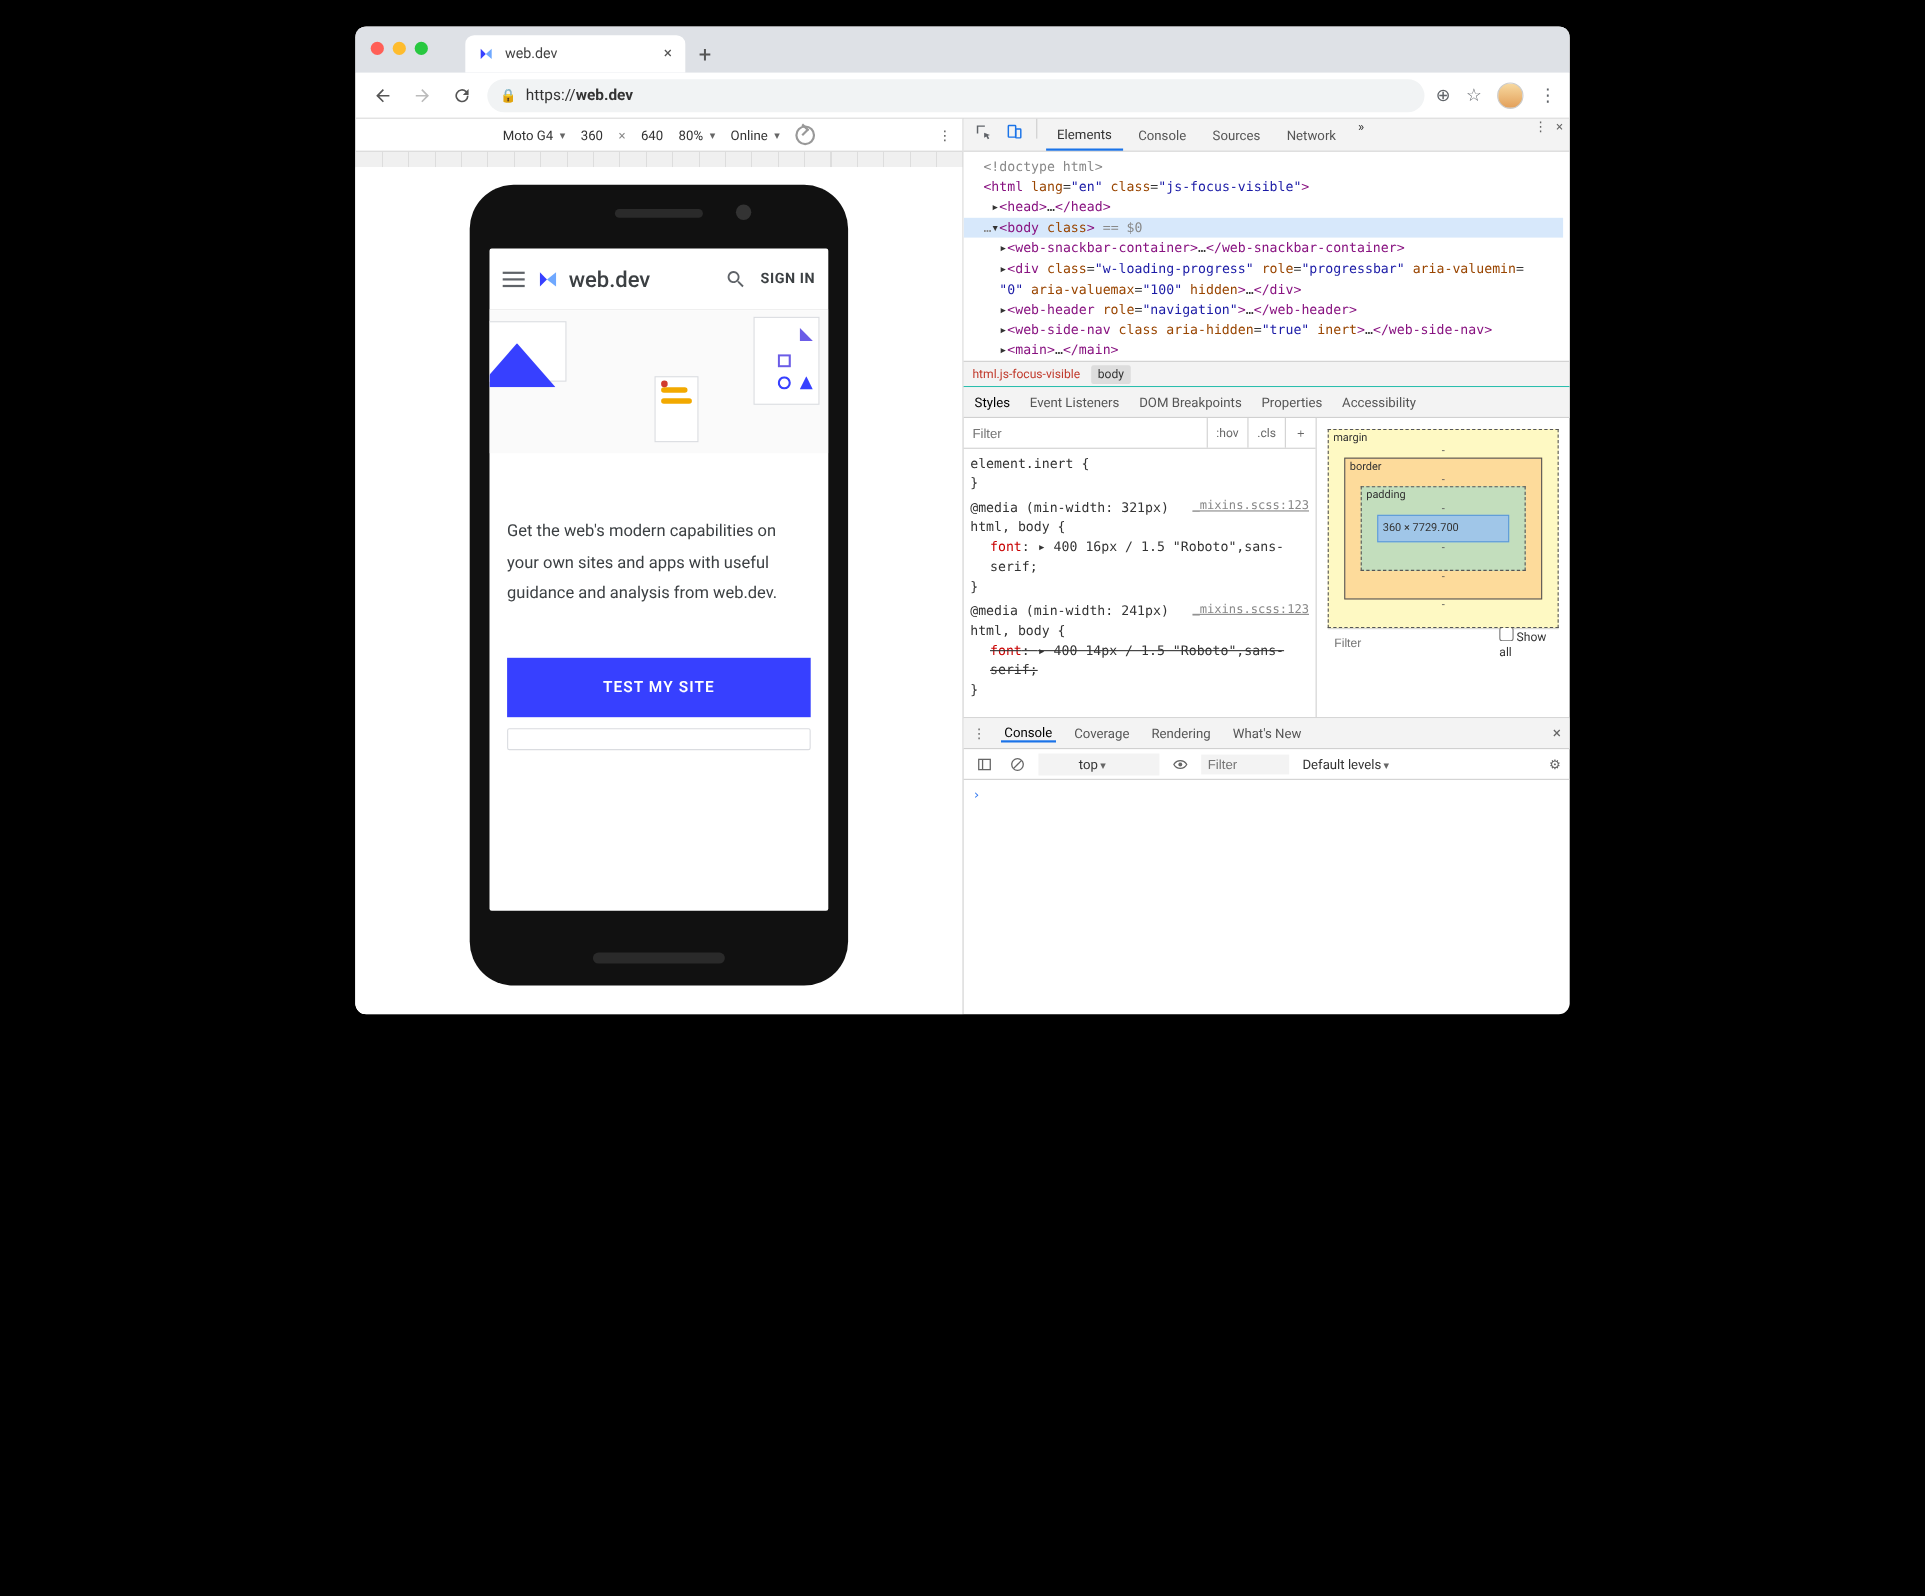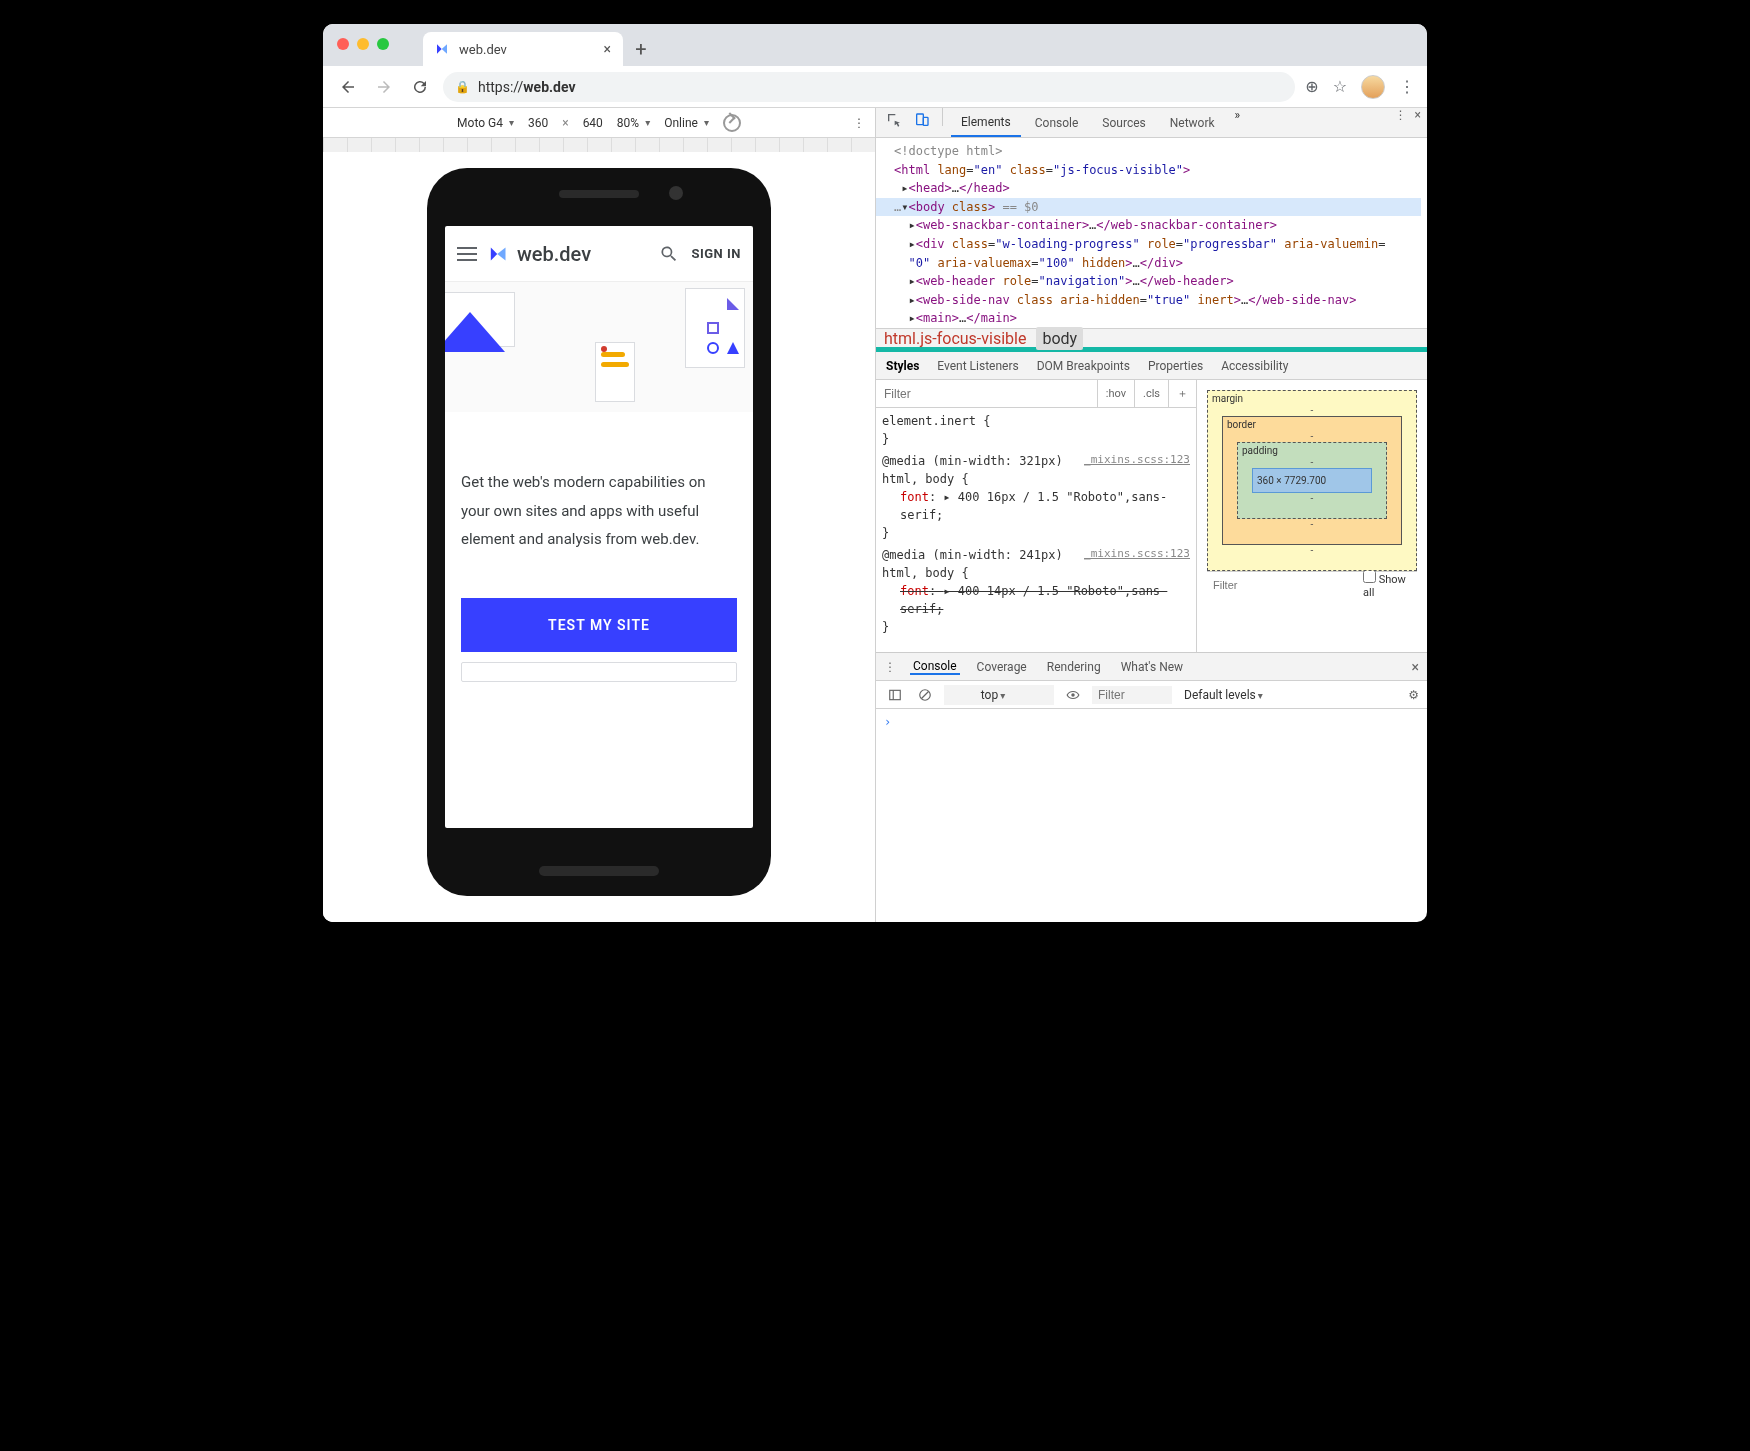--- a/index.html
+++ b/index.html
@@ -61,25 +61,25 @@
   .dt-ico{width:24px;height:24px;display:flex;align-items:center;justify-content:center;color:#5f6368;cursor:pointer;}
   .dt-ico.active{color:#1a73e8;}
   .dt-tab{padding:0 10px;height:100%;display:flex;align-items:center;color:#555;cursor:pointer;}
   .dt-tab.active{color:#333;border-bottom:2px solid #1a73e8;}
   .dt-tabs .chev{padding:0 6px;cursor:pointer;}
   .dt-tabs .rt{margin-left:auto;display:flex;align-items:center;gap:8px;color:#666;}
   .dom{flex:0 0 auto;padding:4px 6px 4px 18px;font-family:Menlo,Consolas,monospace;line-height:1.55;background:#fff;max-height:190px;overflow:hidden;}
   .dom .l{white-space:pre;}
   .t-tag{color:#881280;} .t-attr{color:#994500;} .t-val{color:#1a1aa6;} .t-punc{color:#881280;} .t-doctype{color:#888;} .t-gray{color:#888;}
   .dom .sel-row{background:#d7e8fb;margin-left:-18px;padding-left:18px;}
-  .crumb{height:24px;border-top:1px solid #d0d0d0;border-bottom:5px solid #14b8a6;background:#f3f3f3;display:flex;align-items:center;padding:0 8px;gap:10px;font-size:16px;}
+  .crumb{height:24px;border-top:1px solid #d0d0d0;border-bottom:1px solid #14b8a6;background:#f3f3f3;display:flex;align-items:center;padding:0 8px;gap:10px;font-size:11px;}
   .crumb .c1{color:#c0392b;} .crumb .c2{background:#ddd;padding:2px 6px;border-radius:2px;}
   .subpanel{height:28px;border-bottom:1px solid #d0d0d0;display:flex;align-items:center;gap:18px;padding:0 10px;background:#f3f3f3;}
   .subpanel .sp-tab{color:#555;cursor:pointer;}
-  .subpanel .sp-tab.active{color:#000;font-weight:700;}
+  .subpanel .sp-tab.active{color:#000;font-weight:400;}
   .styles-row{display:flex;min-height:0;flex:1;}
   .styles-left{flex:1;display:flex;flex-direction:column;border-right:1px solid #d0d0d0;min-width:0;}
   .filterbar{height:28px;border-bottom:1px solid #d0d0d0;display:flex;align-items:center;}
   .filterbar input{flex:1;border:none;padding:0 8px;font-size:12px;outline:none;background:transparent;}
   .filterbar .fopt{border-left:1px solid #d0d0d0;padding:0 8px;color:#666;cursor:pointer;font-size:11px;height:100%;display:flex;align-items:center;}
   .rules{flex:1;overflow:auto;font-family:Menlo,Consolas,monospace;line-height:1.5;padding:4px 6px;}
   .rule{margin-bottom:4px;}
   .rule .src{float:right;color:#888;text-decoration:underline;font-size:11px;}
   .rule .sel{color:#333;}
   .rule .prop{padding-left:18px;}
@@ -223,21 +223,21 @@
                     <polygon points="6,0 12,12 0,12" fill="#3740ff"></polygon>
                   </svg>
              <svg style="position:absolute;right:34px;top:60px" width="12" height="12">
                     <circle cx="6" cy="6" r="5" fill="none" stroke="#3740ff" stroke-width="2"></circle>
                   </svg>
              <div style="position:absolute;left:156px;top:70px;width:24px;height:5px;background:#f2a900;border-radius:3px;"></div>
              <div style="position:absolute;left:156px;top:80px;width:28px;height:5px;background:#f2a900;border-radius:3px;"></div>
              <div style="position:absolute;left:156px;top:64px;width:6px;height:6px;background:#d13b2e;border-radius:50%;"></div>
            </div>
            <div class="hero">
-             <p>Get the web's modern capabilities on your own sites and apps with useful element and analysis from web.dev.</p>
+             <p>Get the web's modern capabilities on your own sites and apps with useful guidance and analysis from web.dev.</p>
            </div>
            <div class="cta">TEST MY SITE</div>
            <div style="margin:0 16px;border:1px solid #dadce0;height:20px;border-radius:2px;"></div>
          </div>
        </div>
      </div>
    </div>
 
    <div class="devtools">
      <div class="dt-tabs">

